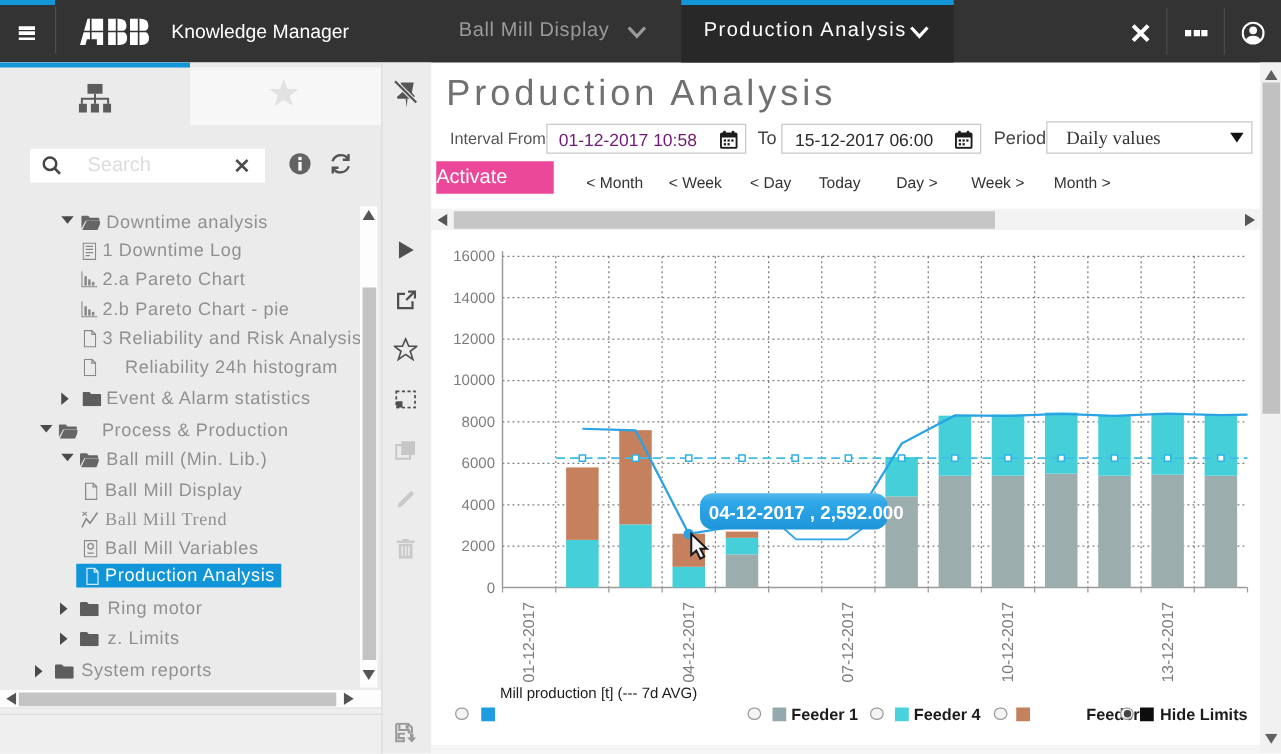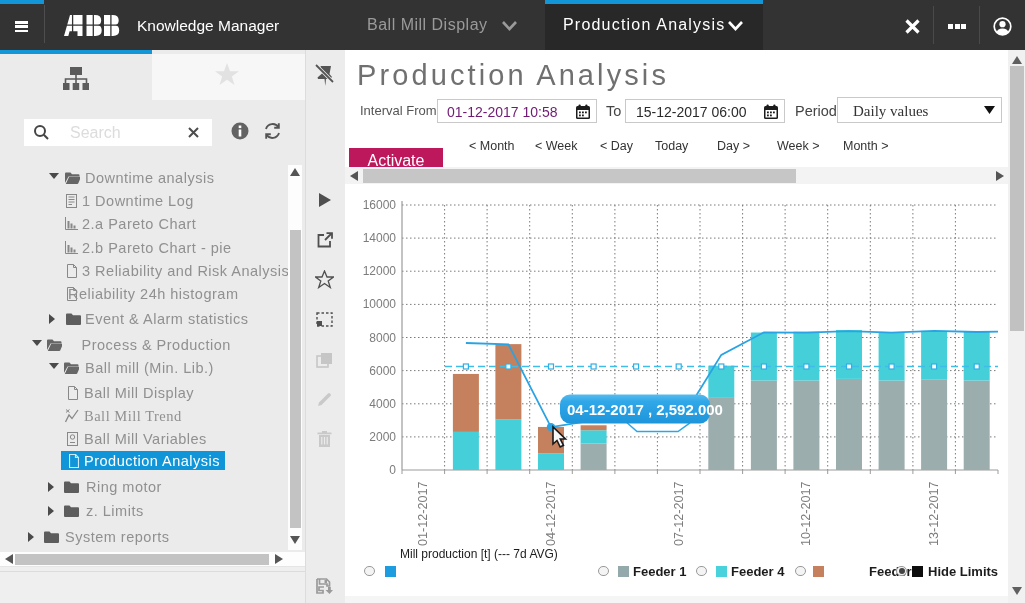--- a/index.html
+++ b/index.html
@@ -131,21 +131,21 @@
 <svg class="abs" style="left:67px;top:264px;" width="10" height="14" viewBox="0 0 10 14">
     <path d="M0.5 0.5 L6.5 0.5 L9.5 3.5 L9.5 13.5 L0.5 13.5 Z" fill="none" stroke="#888" stroke-width="1"></path>
     <path d="M6.5 0.5 L6.5 3.5 L9.5 3.5" fill="none" stroke="#888" stroke-width="1"></path>
   </svg>
 <div class="item" style="left:82px;top:263px;">3 Reliability and Risk Analysis</div>
 
 <svg class="abs" style="left:67px;top:287px;" width="10" height="14" viewBox="0 0 10 14">
     <path d="M0.5 0.5 L6.5 0.5 L9.5 3.5 L9.5 13.5 L0.5 13.5 Z" fill="none" stroke="#888" stroke-width="1"></path>
     <path d="M6.5 0.5 L6.5 3.5 L9.5 3.5" fill="none" stroke="#888" stroke-width="1"></path>
   </svg>
-<div class="item" style="left:68px;top:286px;">Reliability 24h histogram</div>
+<div class="item" style="left:100px;top:286px;">Reliability 24h histogram</div>
 
 <div class="item" style="left:49px;top:314px;">
     <div class="tri-r"></div>
   </div>
 <svg class="abs" style="left:66px;top:313px;" width="15" height="12" viewBox="0 0 15 12">
     <path d="M0 1.5 Q0 0.5 1 0.5 L5.5 0.5 L7 2.2 L14 2.2 Q15 2.2 15 3.2 L15 11 Q15 12 14 12 L1 12 Q0 12 0 11 Z" fill="#5d5d5d"></path>
   </svg>
 <div class="item" style="left:85px;top:311px;">Event &amp; Alarm statistics</div>
 
 <div class="item" style="left:32px;top:340px;">
@@ -320,21 +320,21 @@
       <rect x="7" y="10.5" width="1.8" height="1.8"></rect>
     </g>
 </svg>
 <div class="abs" style="left:795px;top:103px;font-size:14.5px;color:#444;">Period</div>
 <div class="abs" style="left:837px;top:97px;width:165px;height:26px;border:1px solid #c9c9c9;background:#fff;"></div>
 <div class="abs" style="left:853px;top:103px;font-size:15px;color:#333;font-family:Liberation Serif, serif;">Daily values</div>
 <svg class="abs" style="left:984px;top:106px;" width="11" height="9" viewBox="0 0 11 9">
     <path d="M0 0 L11 0 L5.5 8 Z" fill="#111"></path>
   </svg>
 
-<div class="abs" style="left:349px;top:148px;width:94px;height:26px;background:#be185d;color:#fff;font-size:16px;text-align:center;line-height:26px;">Activate</div>
+<div class="abs" style="left:349px;top:129px;width:94px;height:26px;background:#ec4899;color:#fff;font-size:16px;text-align:left;line-height:26px;">Activate</div>
 <div class="abs" style="left:469px;top:139px;font-size:12.5px;color:#333;">&lt; Month</div>
 <div class="abs" style="left:535px;top:139px;font-size:12.5px;color:#333;">&lt; Week</div>
 <div class="abs" style="left:600px;top:139px;font-size:12.5px;color:#333;">&lt; Day</div>
 <div class="abs" style="left:655px;top:139px;font-size:12.5px;color:#333;">Today</div>
 <div class="abs" style="left:717px;top:139px;font-size:12.5px;color:#333;">Day &gt;</div>
 <div class="abs" style="left:777px;top:139px;font-size:12.5px;color:#333;">Week &gt;</div>
 <div class="abs" style="left:843px;top:139px;font-size:12.5px;color:#333;">Month &gt;</div>
 
 <div class="abs" style="left:345px;top:167px;width:663px;height:17px;background:#f3f3f3;"></div>
 <svg class="abs" style="left:350px;top:171px;" width="8" height="10" viewBox="0 0 8 10">

